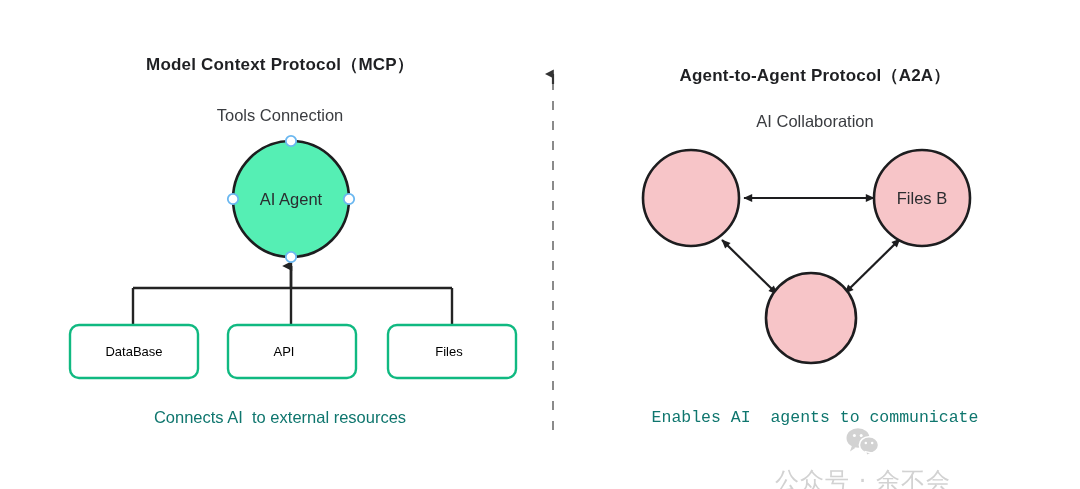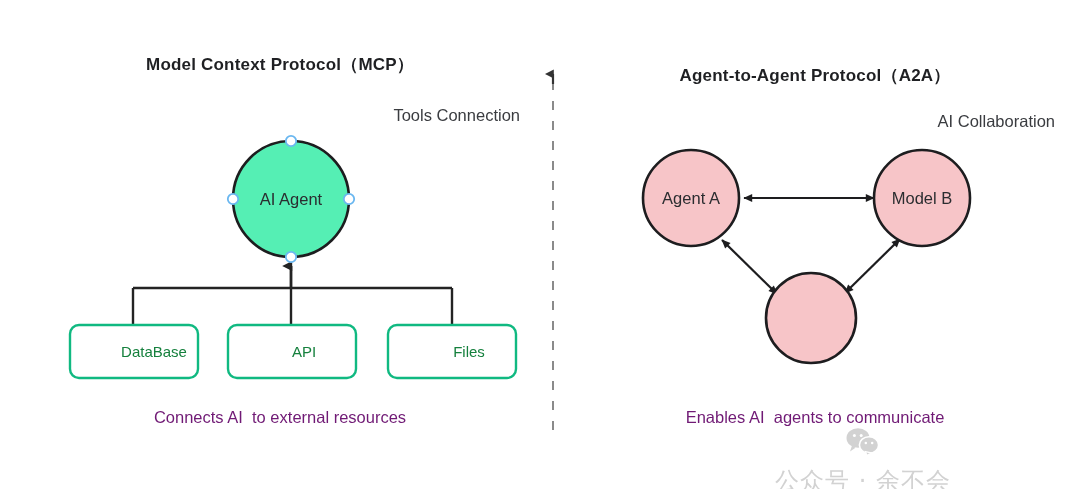--- a/index.html
+++ b/index.html
@@ -27,38 +27,38 @@
     letter-spacing: 0.2px;
     white-space: nowrap;
     text-align: center;
   }
   .panel-subtitle {
     position: absolute;
     font-size: 16.5px;
     font-weight: 400;
     color: #3a3c40;
     white-space: nowrap;
-    text-align: right;
+    text-align: center;
   }
   .panel-caption {
     position: absolute;
     font-size: 16.5px;
     font-weight: 400;
-    color: #701a75;
+    color: #0f766e;
     white-space: pre;
     text-align: center;
   }
 
   #mcp-title   { left: 40px;  top: 53px;  width: 480px; }
   #mcp-sub     { left: 40px;  top: 106px; width: 480px; }
   #mcp-caption { left: 40px;  top: 408px; width: 480px; }
 
   #a2a-title   { left: 575px; top: 53px;  width: 480px; margin-top: 11px; }
   #a2a-sub     { left: 575px; top: 106px; width: 480px; margin-top: 6px; }
-  #a2a-caption { left: 575px; top: 408px; width: 480px; }
+  #a2a-caption { left: 575px; top: 408px; width: 480px; font-family: Liberation Mono, monospace; }
 
   
   #art {
     position: absolute;
     left: 0; top: 0;
     width: 1080px;
     height: 489px;
   }
 
   
@@ -70,24 +70,23 @@
     font-size: 16.5px;
     color: #2b2d30;
     white-space: nowrap;
     pointer-events: none;
   }
   .box-label {
     position: absolute;
     display: flex;
     align-items: center;
     justify-content: center;
-    font-size: 15px;
-    color: #15803d;
-    white-space: nowrap;
-    padding-left: 20px;
+    font-size: 13px;
+    color: #000000;
+    white-space: nowrap;
   }
 
   
   #watermark {
     position: absolute;
     left: 775px;
     top: 427px;
     display: flex;
     align-items: center;
     gap: 9px;
@@ -179,22 +178,21 @@
   <div class="panel-title" id="a2a-title">Agent-to-Agent Protocol（A2A）</div>
   <div class="panel-subtitle" id="a2a-sub">AI Collaboration</div>
   <div class="panel-caption" id="a2a-caption">Enables AI  agents to communicate</div>
 
   <div class="node-label" style="left:231px; top:187px; width:120px; height:24px;">AI Agent</div>
 
   <div class="box-label" style="left:70px; top:325px; width:128px; height:53px;">DataBase</div>
   <div class="box-label" style="left:228px; top:325px; width:112px; height:53px;">API</div>
   <div class="box-label" style="left:388px; top:325px; width:122px; height:53px;">Files</div>
 
-  <div class="node-label" style="left:631px; top:186px; width:120px; height:24px;">Agent A</div>
-  <div class="node-label" style="left:862px; top:186px; width:120px; height:24px;">Model B</div>
+  <div class="node-label" style="left:862px; top:186px; width:120px; height:24px;">Files B</div>
 
   <div id="watermark">
     <svg width="34" height="29" viewBox="0 0 34 29">
       <ellipse cx="12" cy="11" rx="11.5" ry="9.8" fill="#d2d2d2"></ellipse>
       <path d="M6,18.5 L4,24.5 L9.5,20.8 Z" fill="#d2d2d2"></path>
       <ellipse cx="23" cy="18" rx="9.6" ry="8.2" fill="#d2d2d2" stroke="#ffffff" stroke-width="1.6"></ellipse>
       <path d="M19.5,24.6 L21,28.6 L25,25.8 Z" fill="#d2d2d2" stroke="#ffffff" stroke-width="1.2"></path>
       <circle cx="8.4" cy="8.6" r="1.5" fill="#ffffff"></circle>
       <circle cx="15.2" cy="8.6" r="1.5" fill="#ffffff"></circle>
       <circle cx="19.8" cy="16.0" r="1.25" fill="#ffffff"></circle>

